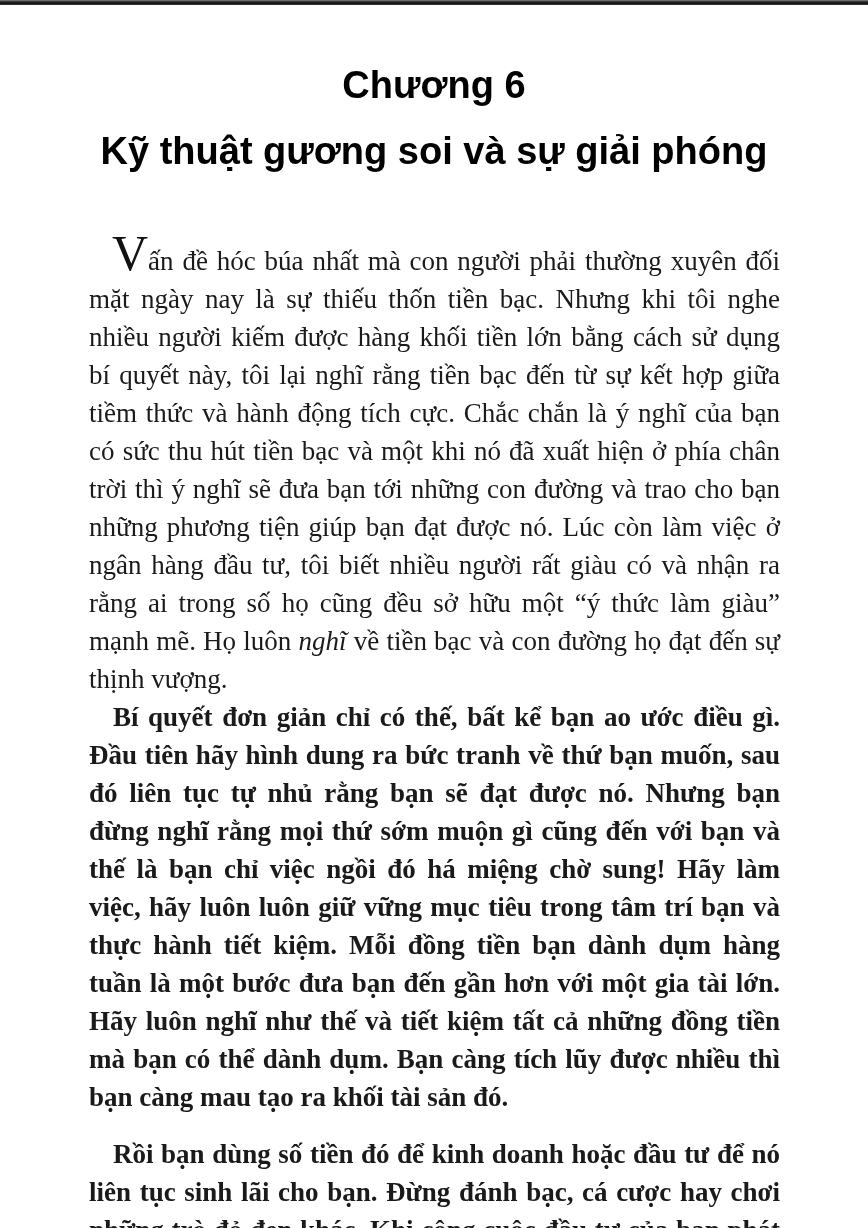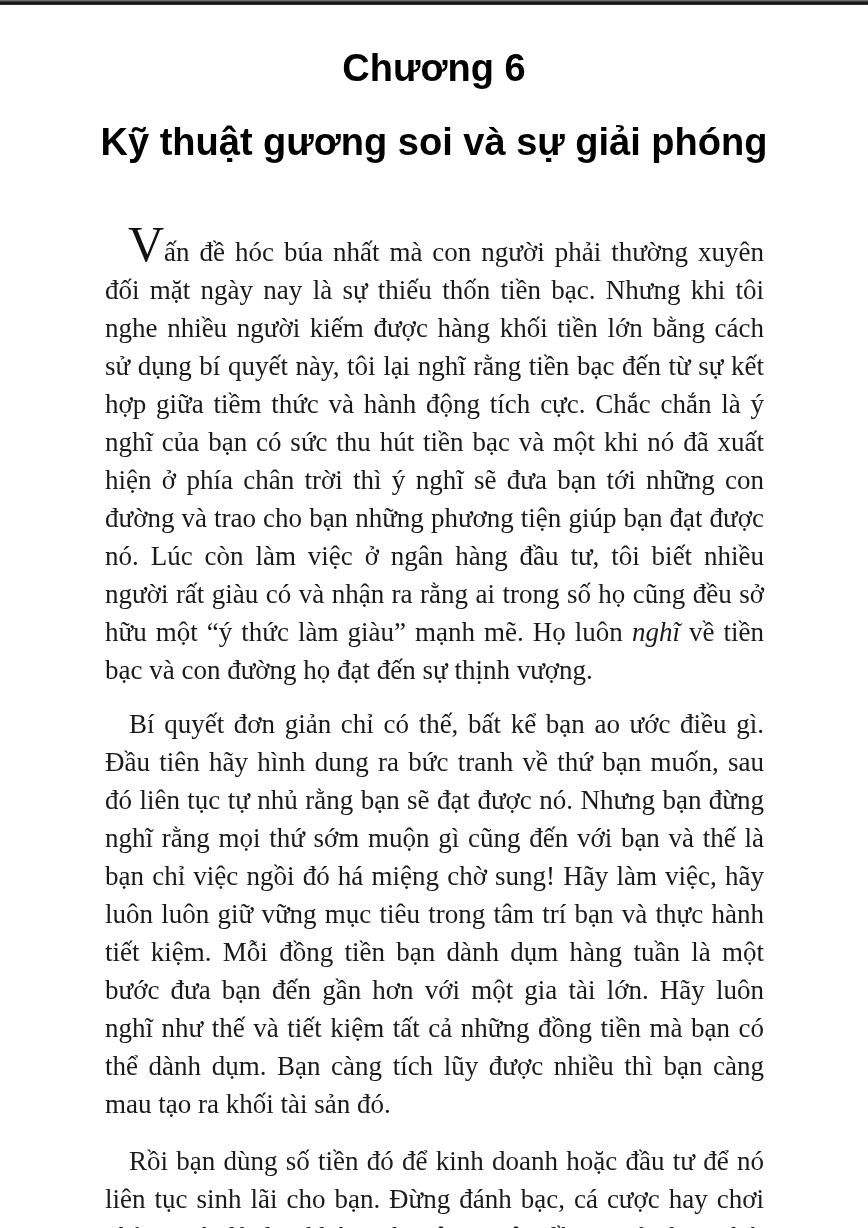--- a/index.html
+++ b/index.html
@@ -19,58 +19,59 @@
   .top-bar {
     position: absolute;
     top: 0;
     left: 0;
     width: 868px;
     height: 5px;
     background: linear-gradient(180deg, #8a8a8a 0%, #2a2a2a 35%, #101010 65%, #3d3d3d 100%);
   }
   .chapter-heading {
     margin: 0;
-    padding-top: 39px;
+    padding-top: 56px;
     width: 868px;
     text-align: center;
     font-family: "Liberation Sans", "DejaVu Sans", sans-serif;
     font-weight: bold;
     color: #000000;
   }
   .chapter-label {
     margin: 0;
     font-size: 38px;
     line-height: 58px;
     font-weight: bold;
   }
   .chapter-title {
-    margin: 16px;
+    margin: 8px;
     font-size: 38px;
     line-height: 58px;
     font-weight: bold;
   }
   .title-line {
     display: block;
     white-space: nowrap;
   }
   .body-text {
     margin: 62px 88px 0 89px;
     font-size: 27px;
     line-height: 38px;
     text-align: justify;
     color: #1a1a1a;
   }
   .para {
-    margin: 16px;
+    margin: 0;
   }
   .para.first-para {
     text-indent: 23px;
   }
   .para.indent {
     text-indent: 24px;
+    font-weight: bold;
   }
   .para.spaced {
     margin-top: 19px;
   }
   .dropcap {
     font-size: 50px;
     line-height: 0;
     font-family: "Liberation Serif", "DejaVu Serif", serif;
     color: #111111;
   }

